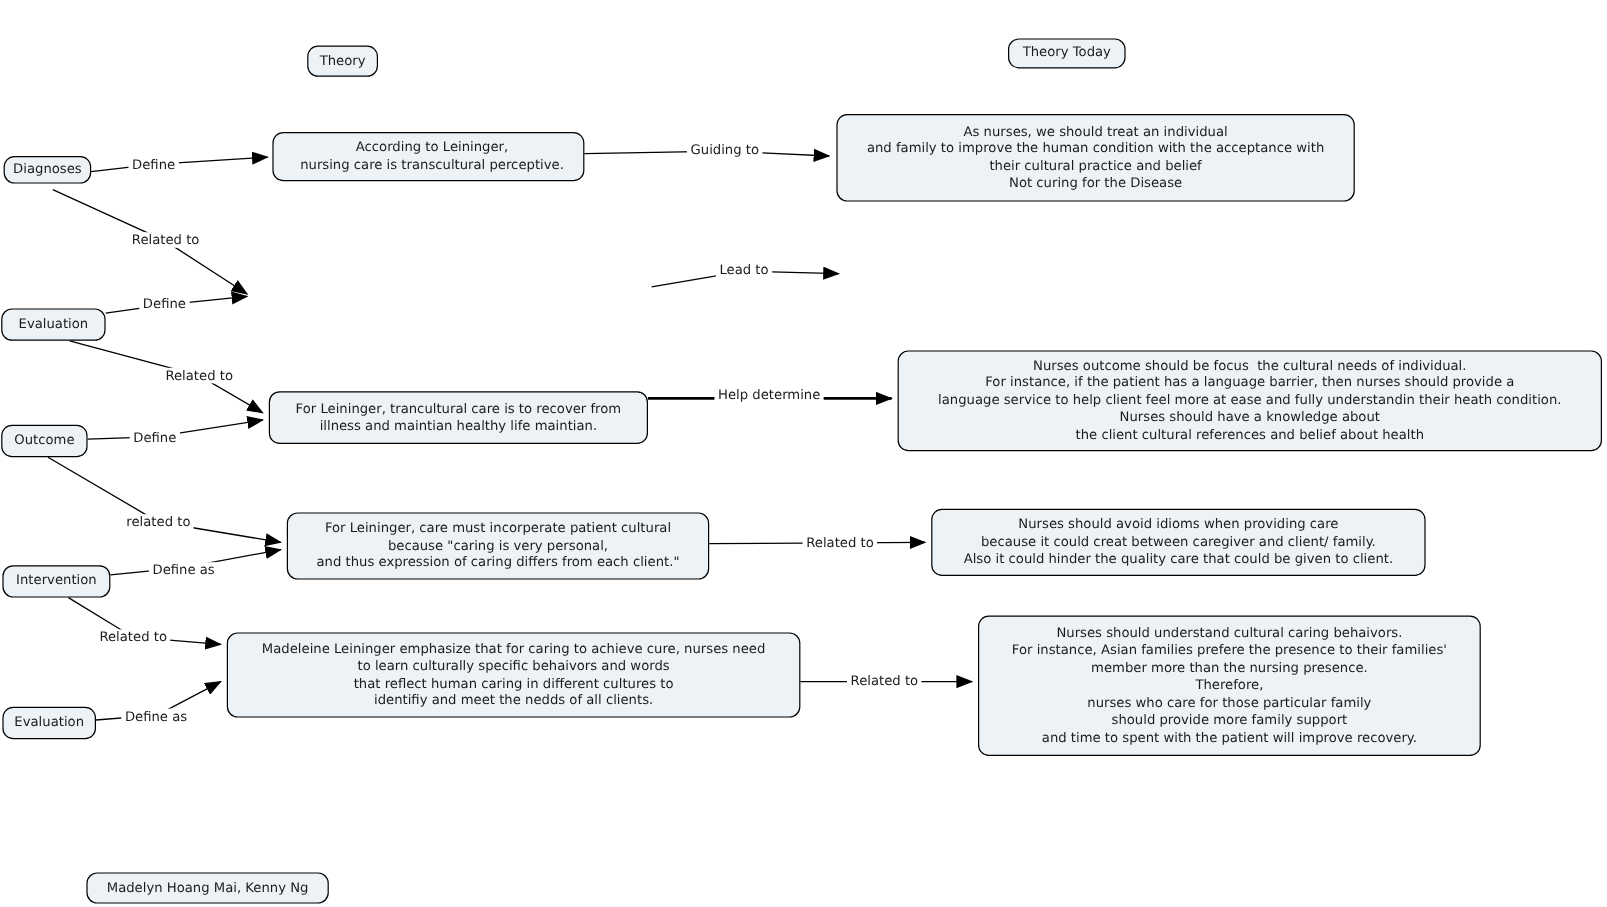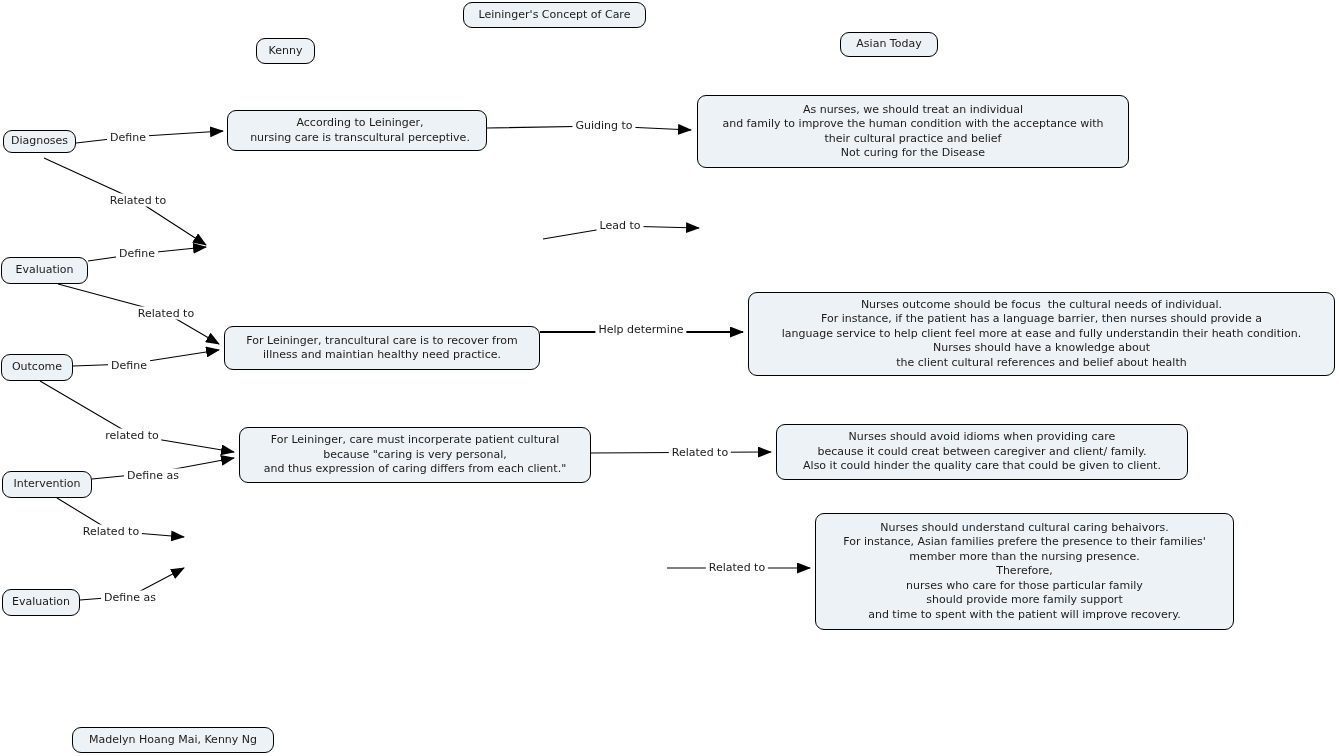--- a/index.html
+++ b/index.html
@@ -41,37 +41,40 @@
     <polyline points="73,366 129,364 219,350" marker-end="url(#ah)"></polyline>
     <polyline points="540,332 743,332" class="thick" marker-end="url(#ah)"></polyline>
     <polyline points="40,381 132,435 234,452" marker-end="url(#ah)"></polyline>
     <polyline points="92,479 153,473 234,458" marker-end="url(#ah)"></polyline>
     <polyline points="591,453 771,452" marker-end="url(#ah)"></polyline>
     <polyline points="57,498 111,531 184,537" marker-end="url(#ah)"></polyline>
     <polyline points="80,600 131,596 184,568" marker-end="url(#ah)"></polyline>
     <polyline points="667,568 810,568" marker-end="url(#ah)"></polyline>
   </svg>
 
-  <div class="node" style="left:463px;top:2px;width:183px;height:26px;">Leininger's Concept of Care</div>
-  <div class="node" style="left:256px;top:38px;width:59px;height:26px;">Kenny</div>
-  <div class="node" style="left:840px;top:32px;width:98px;height:25px;">Asian Today</div>
+  <div class="node" style="left:256px;top:38px;width:59px;height:26px;">Theory</div>
+  <div class="node" style="left:840px;top:32px;width:98px;height:25px;">Theory Today</div>
 
   <div class="node" style="left:3px;top:130px;width:73px;height:23px;">Diagnoses</div>
   <div class="node" style="left:1px;top:257px;width:87px;height:27px;">Evaluation</div>
   <div class="node" style="left:1px;top:354px;width:72px;height:27px;">Outcome</div>
   <div class="node" style="left:2px;top:471px;width:90px;height:27px;">Intervention</div>
   <div class="node" style="left:2px;top:589px;width:78px;height:27px;">Evaluation</div>
 
   <div class="node" style="left:227px;top:110px;width:260px;height:41px;padding-left:12px;">According to Leininger,
 nursing care is transcultural perceptive.</div>
   <div class="node" style="left:224px;top:326px;width:316px;height:44px;">For Leininger, trancultural care is to recover from
-illness and maintian healthy need practice.</div>
+illness and maintian healthy life maintian.</div>
   <div class="node" style="left:239px;top:427px;width:352px;height:56px;">For Leininger, care must incorperate patient cultural
 because "caring is very personal,
 and thus expression of caring differs from each client."</div>
+  <div class="node" style="left:189px;top:527px;width:478px;height:71px;">Madeleine Leininger emphasize that for caring to achieve cure, nurses need
+to learn culturally specific behaivors and words
+that reflect human caring in different cultures to
+identifiy and meet the nedds of all clients.</div>
 
   <div class="node" style="left:697px;top:95px;width:432px;height:73px;">As nurses, we should treat an individual
 and family to improve the human condition with the acceptance with
 their cultural practice and belief
 Not curing for the Disease</div>
   <div class="node" style="left:748px;top:292px;width:587px;height:84px;">Nurses outcome should be focus  the cultural needs of individual.
 For instance, if the patient has a language barrier, then nurses should provide a
 language service to help client feel more at ease and fully understandin their heath condition.
 Nurses should have a knowledge about
 the client cultural references and belief about health</div>

